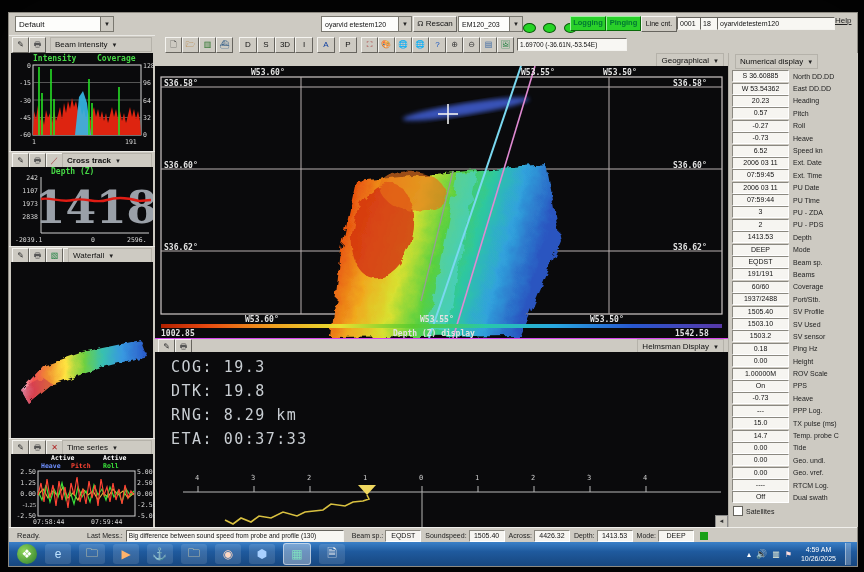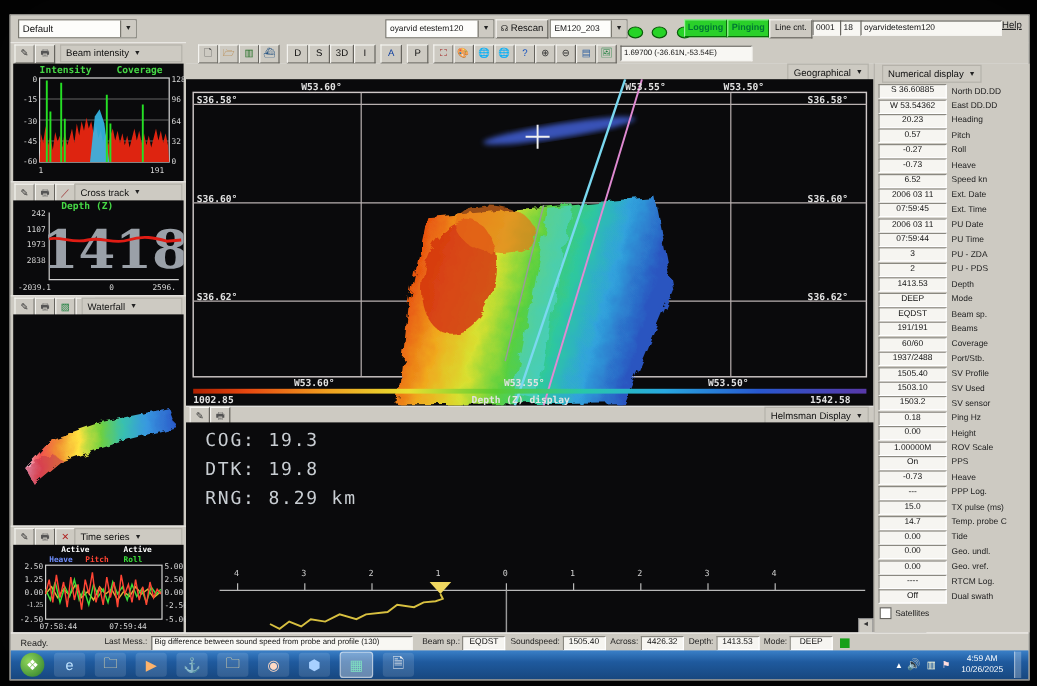--- a/index.html
+++ b/index.html
@@ -1,18 +1,18 @@
 <!DOCTYPE html>
 <html><head>
 <meta charset="utf-8">
 <style>
   html,body{margin:0;padding:0;background:#000;}
   #monitor{position:relative;width:864px;height:572px;background:#050505;overflow:hidden;
            font-family:"Liberation Sans",sans-serif;box-shadow:inset 0 0 70px rgba(0,0,0,.75);}
-  #app{position:absolute;left:8px;top:12px;width:848px;height:553px;background:#e5e5e5;border:1px solid #8d8a82;}
+  #app{position:absolute;left:8px;top:12px;width:848px;height:553px;background:#d946ef;border:1px solid #8d8a82;}
   .abs{position:absolute;}
   .combo{position:absolute;background:#fdfdfb;border:1px solid #7a7870;display:flex;align-items:center;
          font-size:8px;color:#111;padding-left:3px;height:14px;}
   .combo .arr{margin-left:auto;width:12px;align-self:stretch;background:#cdcac2;
               border-left:1px solid #7a7870;display:flex;align-items:center;justify-content:center;
               font-size:6px;color:#222;}
   .dropbtn{position:absolute;font-size:8px;color:#111;display:flex;align-items:center;gap:4px;
            padding:0 4px;height:13px;background:#cdcac2;border:1px solid #b5b2aa;}
   .dropbtn .arr{font-size:6px;color:#222;}
   .btn{position:absolute;background:#cdcac2;border:1px solid;border-color:#f4f3ef #66645e #66645e #f4f3ef;
@@ -152,21 +152,21 @@
       <span class="tick" style="left:132px;top:61px;">32</span>
       <span class="tick" style="left:132px;top:78px;">0</span>
       <span class="tick" style="left:21px;top:85px;">1</span>
       <span class="tick" style="left:114px;top:85px;">191</span>
     </div>
 
     <div class="minitb" style="top:116px;">
       <div class="icon" style="left:3px;top:1px;">✎</div>
       <div class="icon" style="left:20px;top:1px;color:#555;">🖶</div>
       <div class="icon" style="left:37px;top:1px;color:#a04040;">／</div>
-      <div class="dropbtn lc-combo" style="width:80px;">
+      <div class="dropbtn lc-combo" style="width:80px;font-weight:bold;">
         <span>Cross track</span>
             <span class="arr">▼</span>
       </div>
     </div>
 
     <div class="black" style="left:2px;top:132px;width:142px;height:79px;">
       <span class="gtitle" style="left:40px;top:0px;">Depth (Z)</span>
       <svg width="142" height="79" style="position:absolute;left:0;top:0;">
         <polyline points="30,10 30,66 138,66" fill="none" stroke="#cfcfcf" stroke-width="1"></polyline>
         <text x="58" y="56" font-family="DejaVu Serif, serif" font-weight="bold" font-size="44" fill="#9aa0a8" text-anchor="middle" transform="translate(27,0)">1418</text>
@@ -327,20 +327,21 @@
     <div class="icon" style="left:20px;top:0;color:#555;">🖶</div>
     <div class="dropbtn" style="right:4px;top:0;">
       <span>Helmsman Display</span>
           <span class="arr">▼</span>
     </div>
     <div class="black" style="left:0;top:13px;width:573px;height:176px;padding-left:44px;">
       <div id="helm-lines" style="position:absolute;left:16px;top:6px;">
             <div class="hline">COG: 19.3</div>
             <div class="hline">DTK: 19.8</div>
             <div class="hline">RNG: 8.29 km</div>
+            <div class="hline">ETA: 00:37:33</div>
           </div>
       <svg width="573" height="176" style="position:absolute;left:0;top:0;">
         <line x1="28" y1="140" x2="566" y2="140" stroke="#b8b8b8" stroke-width="1.2"></line>
         <g stroke="#b8b8b8" stroke-width="1">
           <line x1="43" y1="134" x2="43" y2="140"></line>
               <line x1="99" y1="134" x2="99" y2="140"></line>
           <line x1="155" y1="134" x2="155" y2="140"></line>
               <line x1="211" y1="134" x2="211" y2="140"></line>
           <line x1="267" y1="134" x2="267" y2="140"></line>
               <line x1="323" y1="134" x2="323" y2="140"></line>

